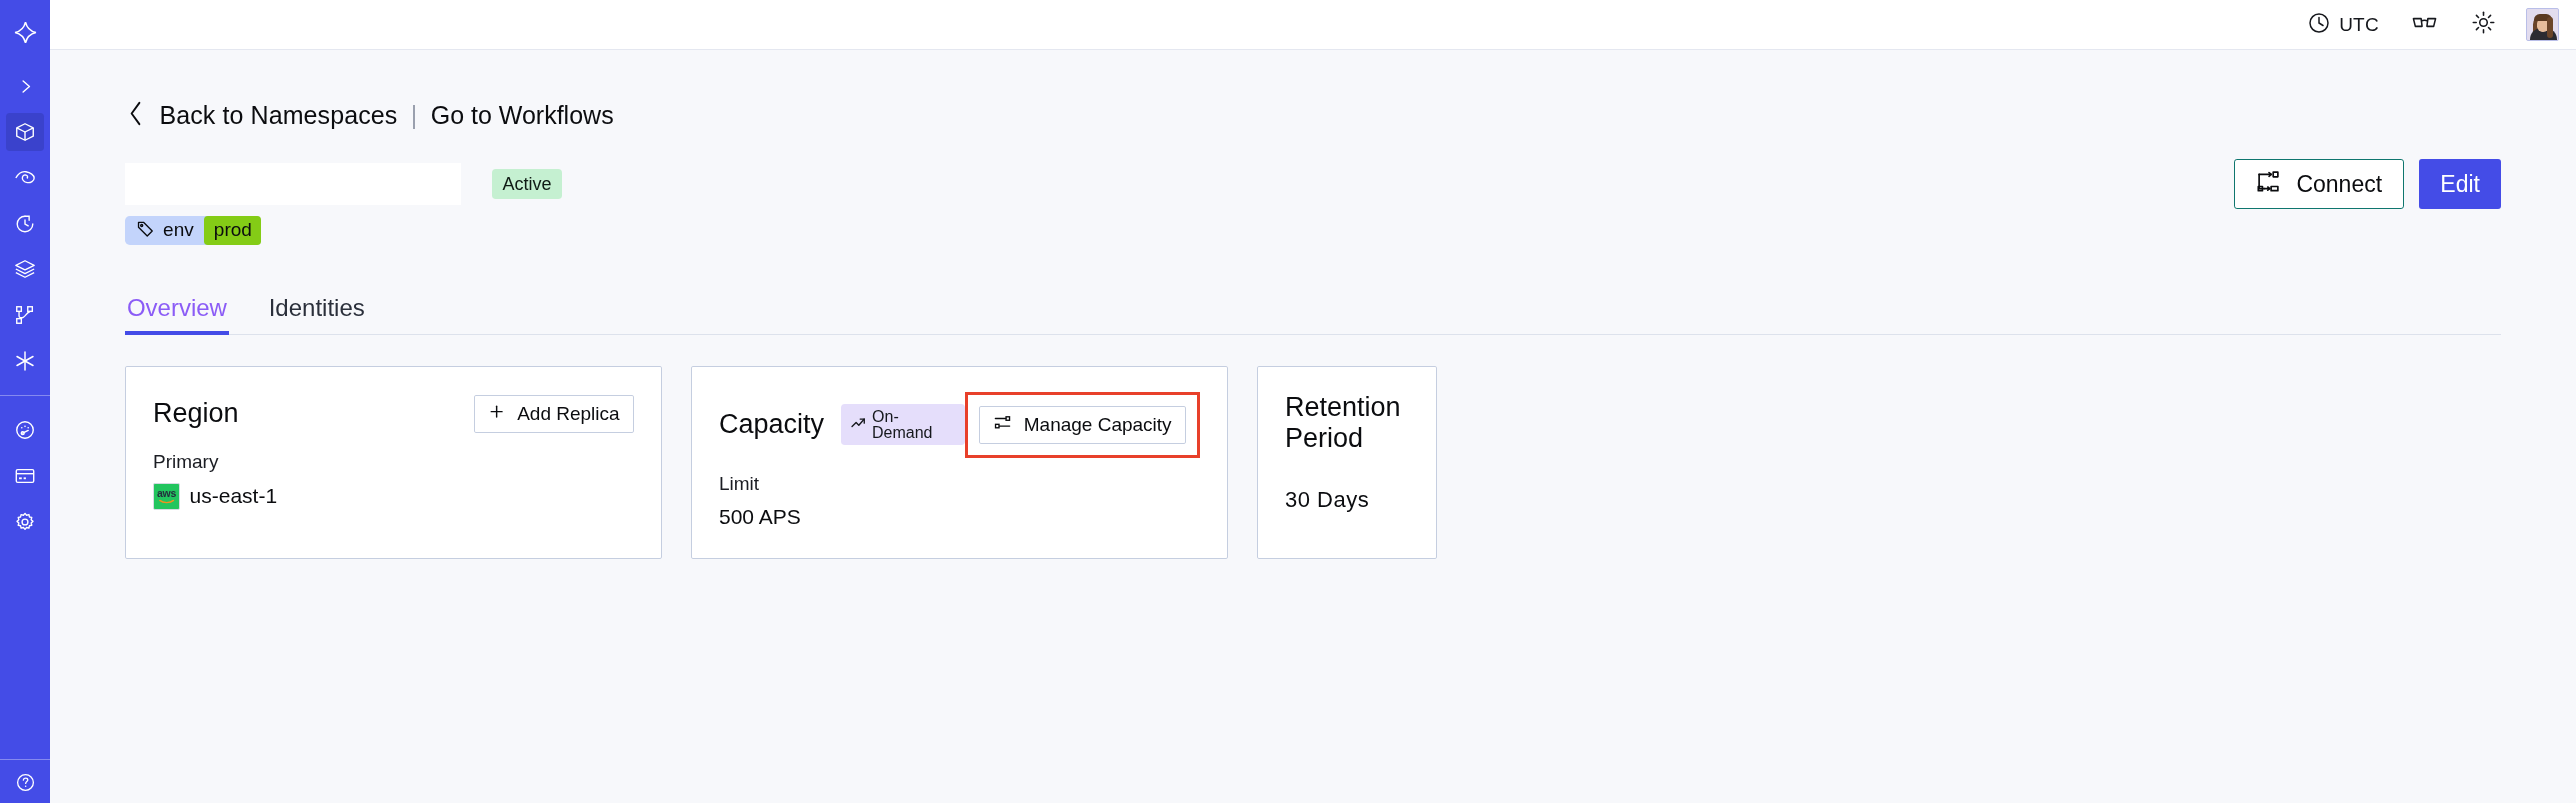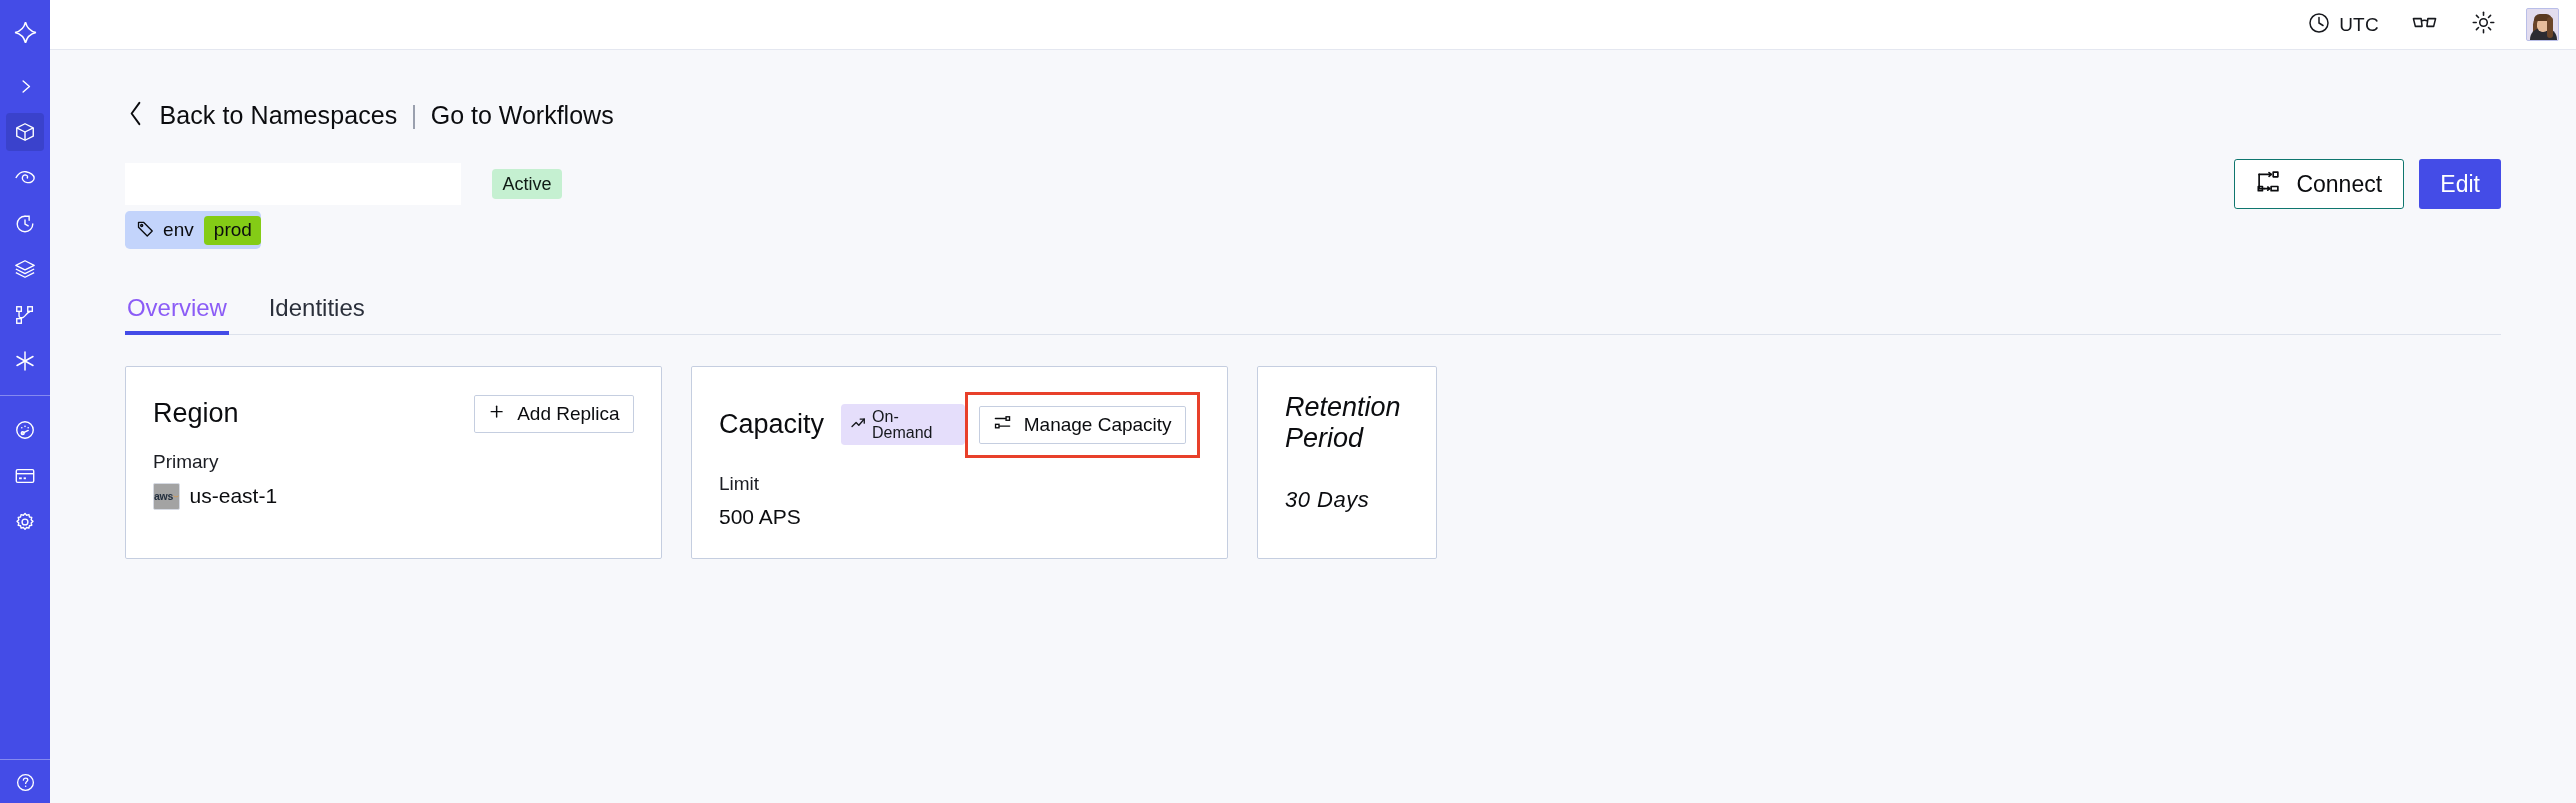--- a/index.html
+++ b/index.html
@@ -79,60 +79,60 @@
   .btn-edit {
     background: #444CE7; color: #FFFFFF; border: none; border-radius: 2.9px;
     height: 50px; padding: 0 21px; font-size: 23px; cursor: pointer;
     font-family: "Liberation Sans", sans-serif;
   }
 
   
   .tag-row { margin-top: 7.7px; height: 33px; display:flex; align-items:center; }
   .tag-pill {
     display: inline-flex; align-items: center; gap: 8.6px;
-    background: #C3D4FB; border-radius: 4.8px; padding: 3.8px 0 3.8px 10.5px; height: 38px;
+    background: #C3D4FB; border-radius: 4.8px; padding: 3.8px 0 3.8px 10.5px; height: 29px;
   }
   .tag-key { font-size: 19px; color: #0B0C0F; }
   .tag-val { font-size: 19px; color: #0B0C0F; background: #84cc16; padding: 3.8px 9.6px; border-radius: 3.8px; margin-left: 1.9px; height: 29px; display:flex; align-items:center; }
 
   
   .tabs { margin-top: 36px; display: flex; align-items: flex-end; gap: 38px; border-bottom: 1px solid #DDE2EC; height: 52px; }
   .tab { font-size: 24px; color: #2B303B; padding: 0 1.9px 11.5px 1.9px; cursor: pointer; position: relative; }
   .tab.active { color: #8b5cf6; }
   .tab.active::after { content:""; position:absolute; left:0; right:0; bottom:-1px; height: 3.8px; background: #444CE7; }
 
   
   .cards { display: flex; gap: 29px; margin-top: 31px; align-items: stretch; }
   .card {
     background: #FFFFFF; border: 1px solid #C5CEE0; border-radius: 1.9px;
     padding: 25px 27px 29px 27px; position: relative;
   }
   .card.region { width: 537px; }
   .card.capacity { width: 537px; }
-  .card.retention { width: 180px; font-style: italic; }
+  .card.retention { width: 180px; }
   .card-head { display: flex; align-items: center; min-height: 44px; }
   .card-title { font-size: 27px; color: #0B0C0F; font-weight: 400; }
   .badge-ondemand {
     margin-left: 17.3px; background: #E5DEFB; color: #16181D; border-radius: 3.8px;
     font-size: 16px; padding: 4.8px 8.6px; display:flex; align-items:center; gap:5.8px; line-height:1;
   }
   .card-action { margin-left: auto; }
   .btn-outline {
     display:flex; align-items:center; gap: 11.5px;
     background: #FFFFFF; border: 1px solid #C5CEE0; border-radius: 1.9px;
     height: 38px; padding: 0 13.4px; font-size: 19px; color: #0B0C0F; cursor: pointer;
     font-family: "Liberation Sans", sans-serif; white-space: nowrap;
   }
   .highlight-box { border: 3.8px solid #E8402A; padding: 11px; display:inline-block; }
   .card-sub { font-size: 19px; color: #1B1D23; margin-top: 15.3px; }
   .card-val { font-size: 21px; color: #0B0C0F; margin-top: 9.6px; display: flex; align-items: center; gap: 9.6px; }
   .card-val-lg { font-size: 22px; color: #0B0C0F; margin-top: 33px; letter-spacing: 0.5px; }
   .aws-chip {
-    width: 27px; height: 27px; border: 1px solid #D6DAE3; background:#a3a3a3;
-    display:flex; align-items:center; justify-content:center; gap:0px; border-radius:1.9px;
+    width: 27px; height: 27px; border: 1px solid #D6DAE3; background:#22c55e;
+    display:flex; flex-direction:column; align-items:center; justify-content:center; gap:0px; border-radius:1.9px;
   }
   .aws-txt { font-size: 10.5px; font-weight: bold; color: #232F3E; line-height: 1; letter-spacing: -0.3px; }
   .aws-swoosh { width: 17.3px; height: 4.8px; margin-top: 1px; }
 </style>
 </head>
 <body>
 
 <div class="app">
 
   <nav class="sidebar">

